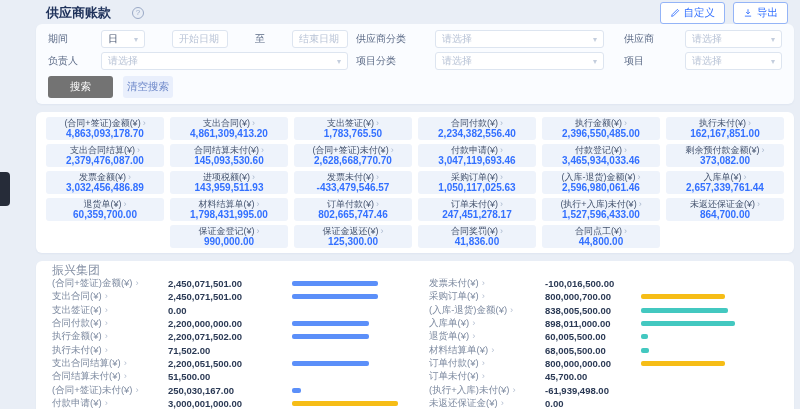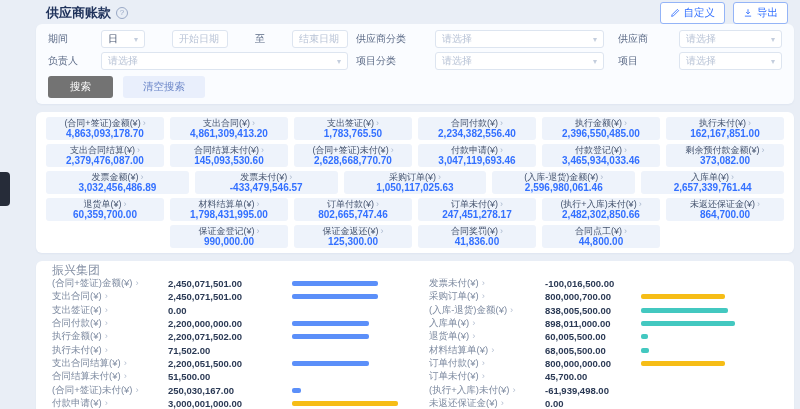--- a/index.html
+++ b/index.html
@@ -5,21 +5,21 @@
   * { box-sizing: border-box; margin: 0; padding: 0; }
   html,body { width:800px; height:409px; overflow:hidden; }
   body {
     background:#e9eef6;
     font-family:"Liberation Sans","DejaVu Sans",sans-serif;
     position:relative;
   }
   .content { margin-left:36px; margin-right:6px; }
 
   
-  .header { display:flex; align-items:center; padding:5px 6px 4px 10px; height:24px; }
+  .header { display:flex; align-items:center; padding:5px 6px 4px 10px; height:24px;gap:16px; }
   .page-title { font-size:13px; font-weight:bold; color:#20335c; }
   .help {
     width:12px; height:12px; border:1px solid #9aa9c6; border-radius:50%;
     color:#9aa9c6; font-size:8px; line-height:10px; text-align:center;
     margin-left:5px; flex:0 0 auto;
   }
   .header-actions { margin-left:auto; display:flex; gap:8px;align-items:flex-end; }
   .btn-outline {
     display:flex; align-items:center; gap:4px;
     border:1px solid #94b4f7; color:#3370ff; background:#fff;
@@ -27,36 +27,36 @@
   }
   .btn-outline svg { display:block; }
 
   
   .card { border-radius:6px; }
   .filter-card { background:#fafcff; padding:5px 12px 4px 12px; box-shadow:0 1px 2px rgba(40,70,130,.05); }
   .f-row { display:flex; align-items:center; height:20px; margin-bottom:2px; }
   .f-col { display:flex; align-items:center;gap:21px; }
   .f-col1 { flex:0 0 300px; }
   .f-col2 { flex:0 0 248px; margin-left:8px; }
-  .f-col3 { flex:1; margin-left:14px; }
+  .f-col3 { flex:1; margin-left:20px; }
   .f-label { font-size:10px; color:#5c6b87; flex:0 0 auto; }
   .f-col1 .f-label { width:32px; }
   .f-col2 .f-label { width:58px; }
   .f-col3 .f-label { width:40px; }
   .select, .input {
     flex:1; height:18px; border:1px solid #dde5f0; border-radius:3px; background:#fff;
     display:flex; align-items:center; justify-content:space-between;
     padding:0 6px; font-size:10px; color:#b8c3d6; min-width:0; cursor:pointer;
   }
   .mini-select { flex:0 0 44px; margin-right:6px; color:#44536e; }
   .to { margin:0 6px; font-size:10px; color:#5c6b87; }
   .chev-down { color:#c3cddd; font-size:8px; margin-left:4px; }
   .f-actions { display:flex; gap:10px; padding:3px 0 2px 0; }
   .btn-primary { background:#737373; color:#fff; font-size:10.5px; border:none; border-radius:3px; padding:4px 22px; cursor:pointer; }
-  .btn-light { background:#e9effc; color:#6c87c9; font-size:10.5px; border:none; border-radius:3px; padding:4px 20px; cursor:pointer; }
+  .btn-light { background:#e9effc; color:#6c87c9; font-size:10.5px; border:none; border-radius:3px; padding:4px 4px; cursor:pointer; }
 
   
   .metrics-card { margin-top:8px; background:#fff; padding:5px 10px; box-shadow:0 1px 2px rgba(40,70,130,.05); }
   .m-row { display:flex; gap:6px; margin-bottom:4px; }
   .m-row:last-child { margin-bottom:0; }
   .m-row-center { justify-content:center; }
   .m-row-center .m-card { flex:0 0 calc((100% - 30px)/6); }
   .m-card { flex:1; min-width:0; background:#eef3fb; border-radius:3px; text-align:center; padding:1px 2px; cursor:pointer; }
   .m-label { font-size:9px; line-height:10px; color:#44536e; white-space:nowrap; overflow:hidden; }
   .m-chev { color:#a9b7cc; margin-left:2px; }
@@ -226,20 +226,24 @@
             <div class="m-label"><span>剩余预付款金额(¥)</span><span class="m-chev">›</span></div>
             <div class="m-value">373,082.00</div>
           </div>
         </div>
         <div class="m-row">
           <div class="m-card">
             <div class="m-label"><span>发票金额(¥)</span><span class="m-chev">›</span></div>
             <div class="m-value">3,032,456,486.89</div>
           </div>
           <div class="m-card">
+            <div class="m-label"><span>进项税额(¥)</span><span class="m-chev">›</span></div>
+            <div class="m-value">143,959,511.93</div>
+          </div>
+          <div class="m-card">
             <div class="m-label"><span>发票未付(¥)</span><span class="m-chev">›</span></div>
             <div class="m-value">-433,479,546.57</div>
           </div>
           <div class="m-card">
             <div class="m-label"><span>采购订单(¥)</span><span class="m-chev">›</span></div>
             <div class="m-value">1,050,117,025.63</div>
           </div>
           <div class="m-card">
             <div class="m-label"><span>(入库-退货)金额(¥)</span><span class="m-chev">›</span></div>
             <div class="m-value">2,596,980,061.46</div>
@@ -261,21 +265,21 @@
           <div class="m-card">
             <div class="m-label"><span>订单付款(¥)</span><span class="m-chev">›</span></div>
             <div class="m-value">802,665,747.46</div>
           </div>
           <div class="m-card">
             <div class="m-label"><span>订单未付(¥)</span><span class="m-chev">›</span></div>
             <div class="m-value">247,451,278.17</div>
           </div>
           <div class="m-card">
             <div class="m-label"><span>(执行+入库)未付(¥)</span><span class="m-chev">›</span></div>
-            <div class="m-value">2,482,302,850.66</div>
+            <div class="m-value">1,527,596,433.00</div>
           </div>
           <div class="m-card">
             <div class="m-label"><span>未返还保证金(¥)</span><span class="m-chev">›</span></div>
             <div class="m-value">864,700.00</div>
           </div>
         </div>
         <div class="m-row m-row-center">
           <div class="m-card">
             <div class="m-label"><span>保证金登记(¥)</span><span class="m-chev">›</span></div>
             <div class="m-value">990,000.00</div>

